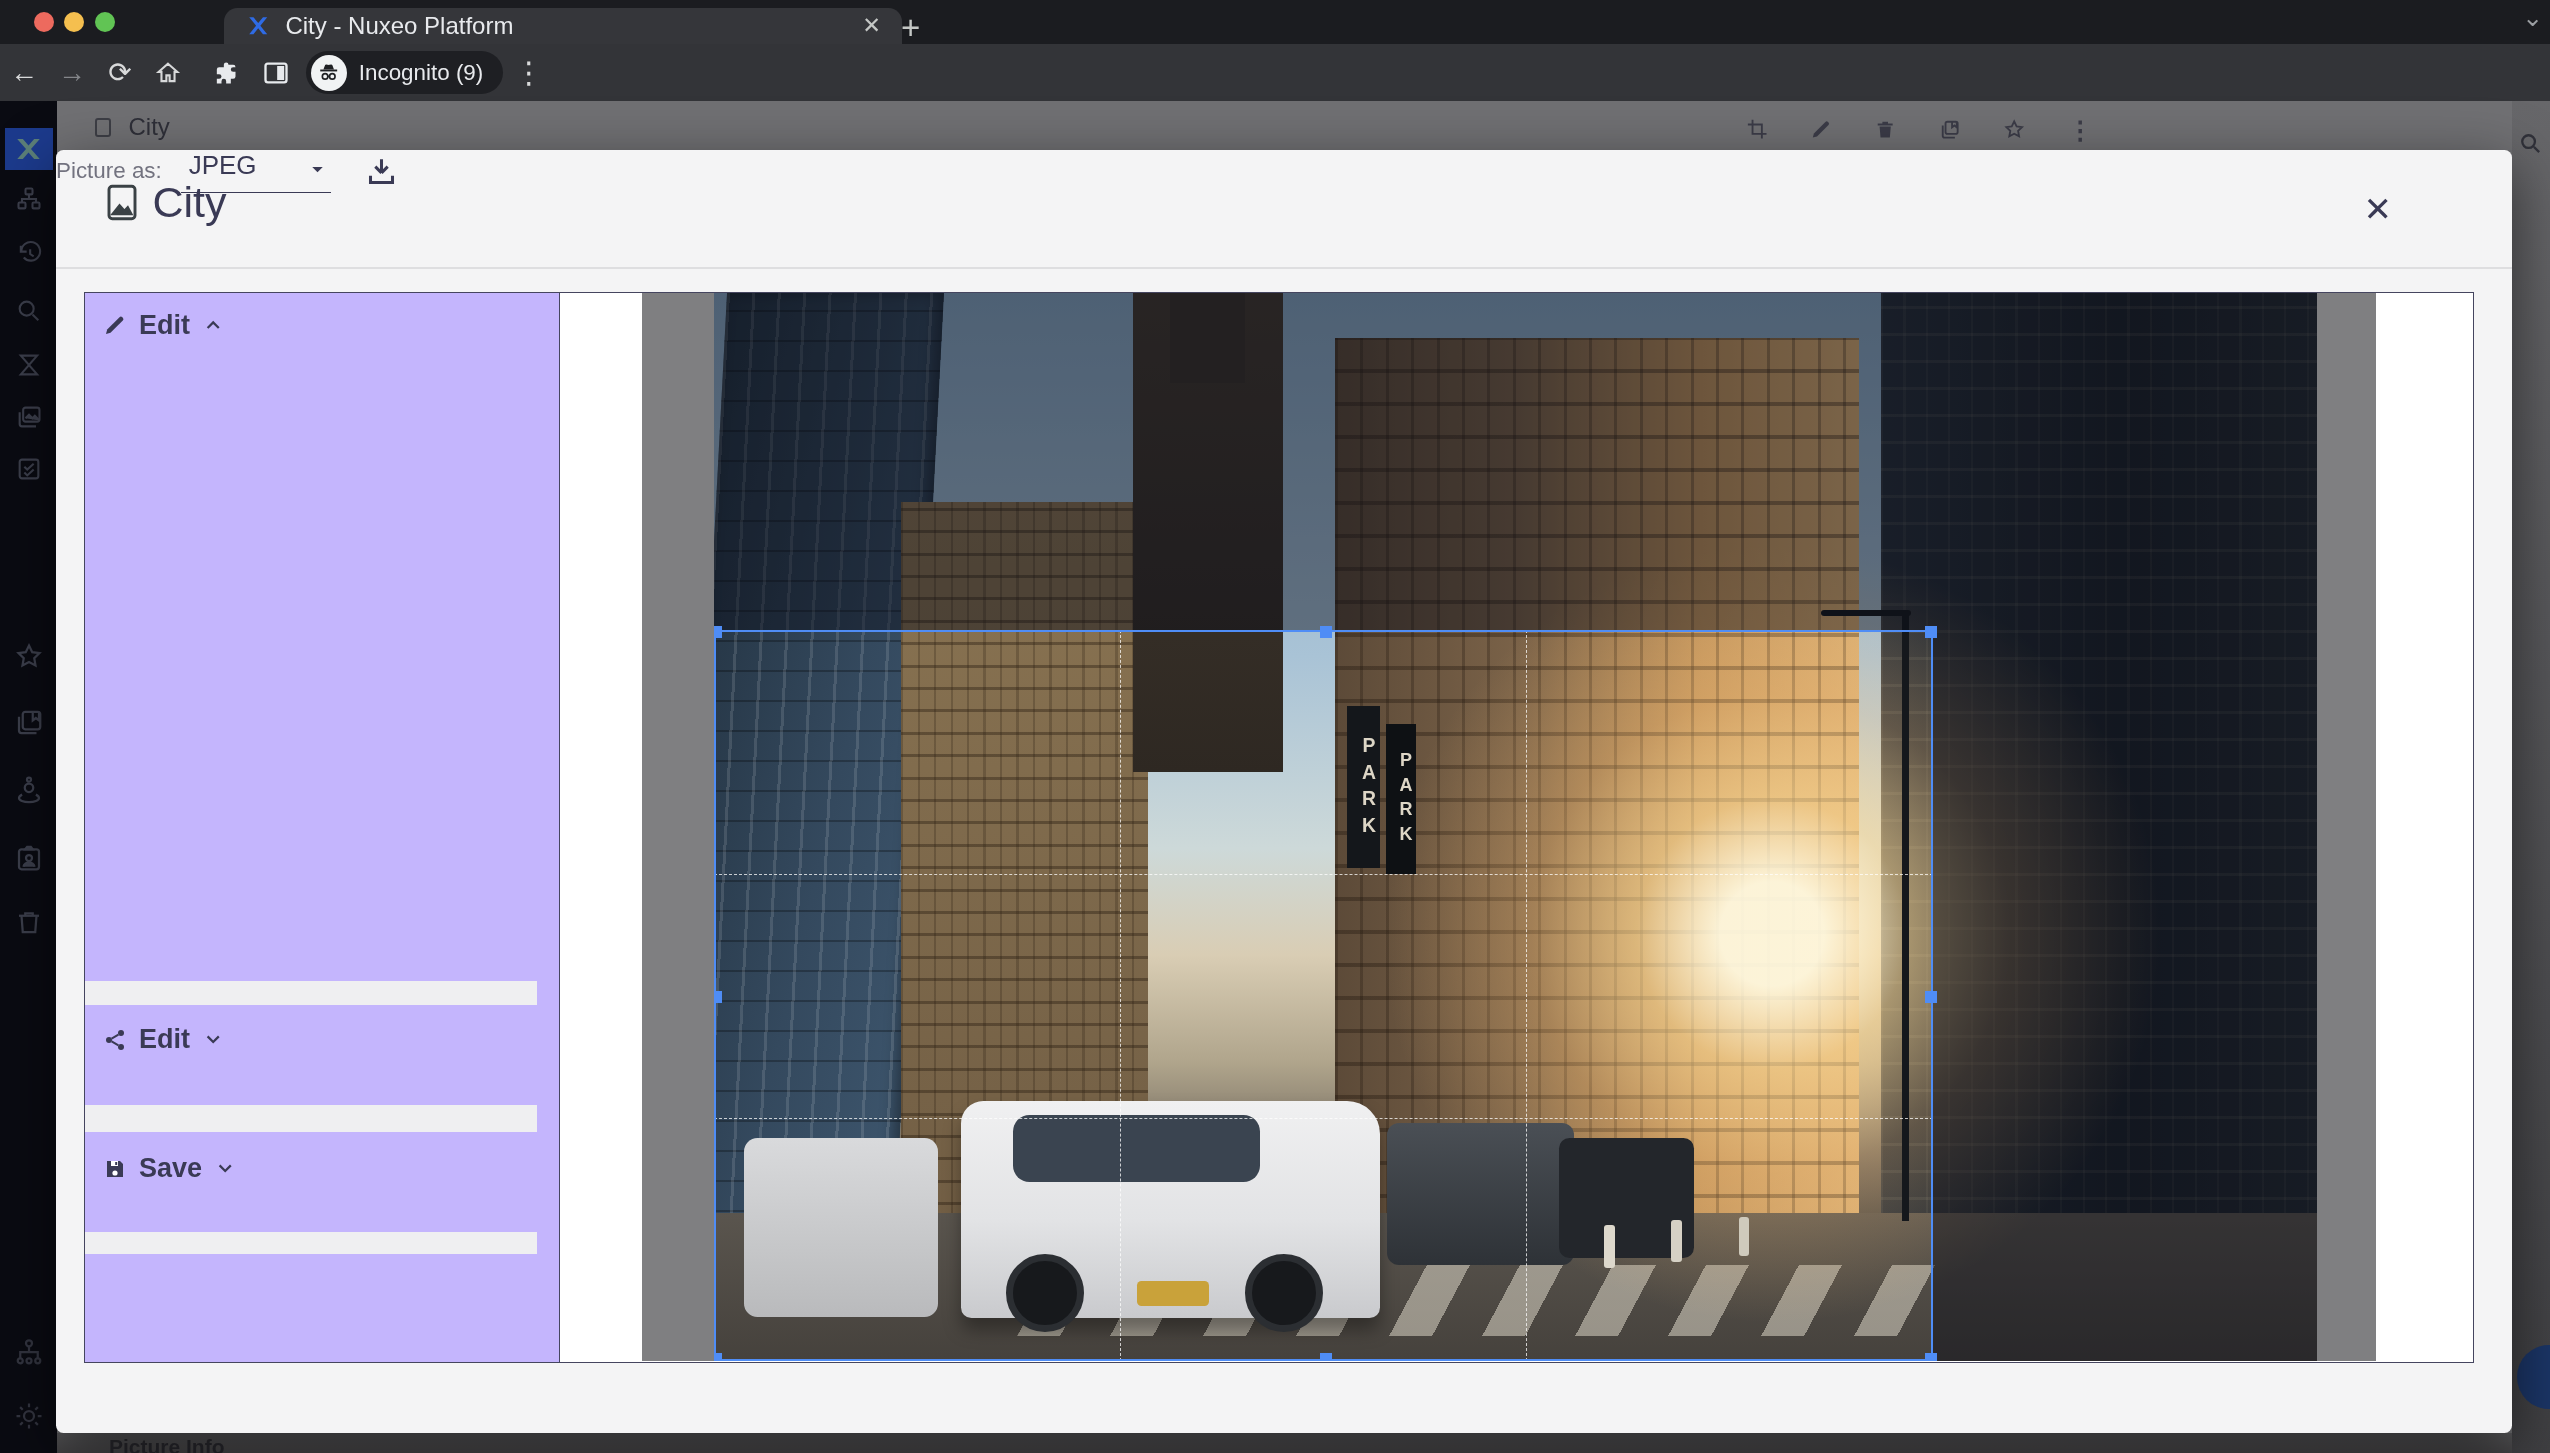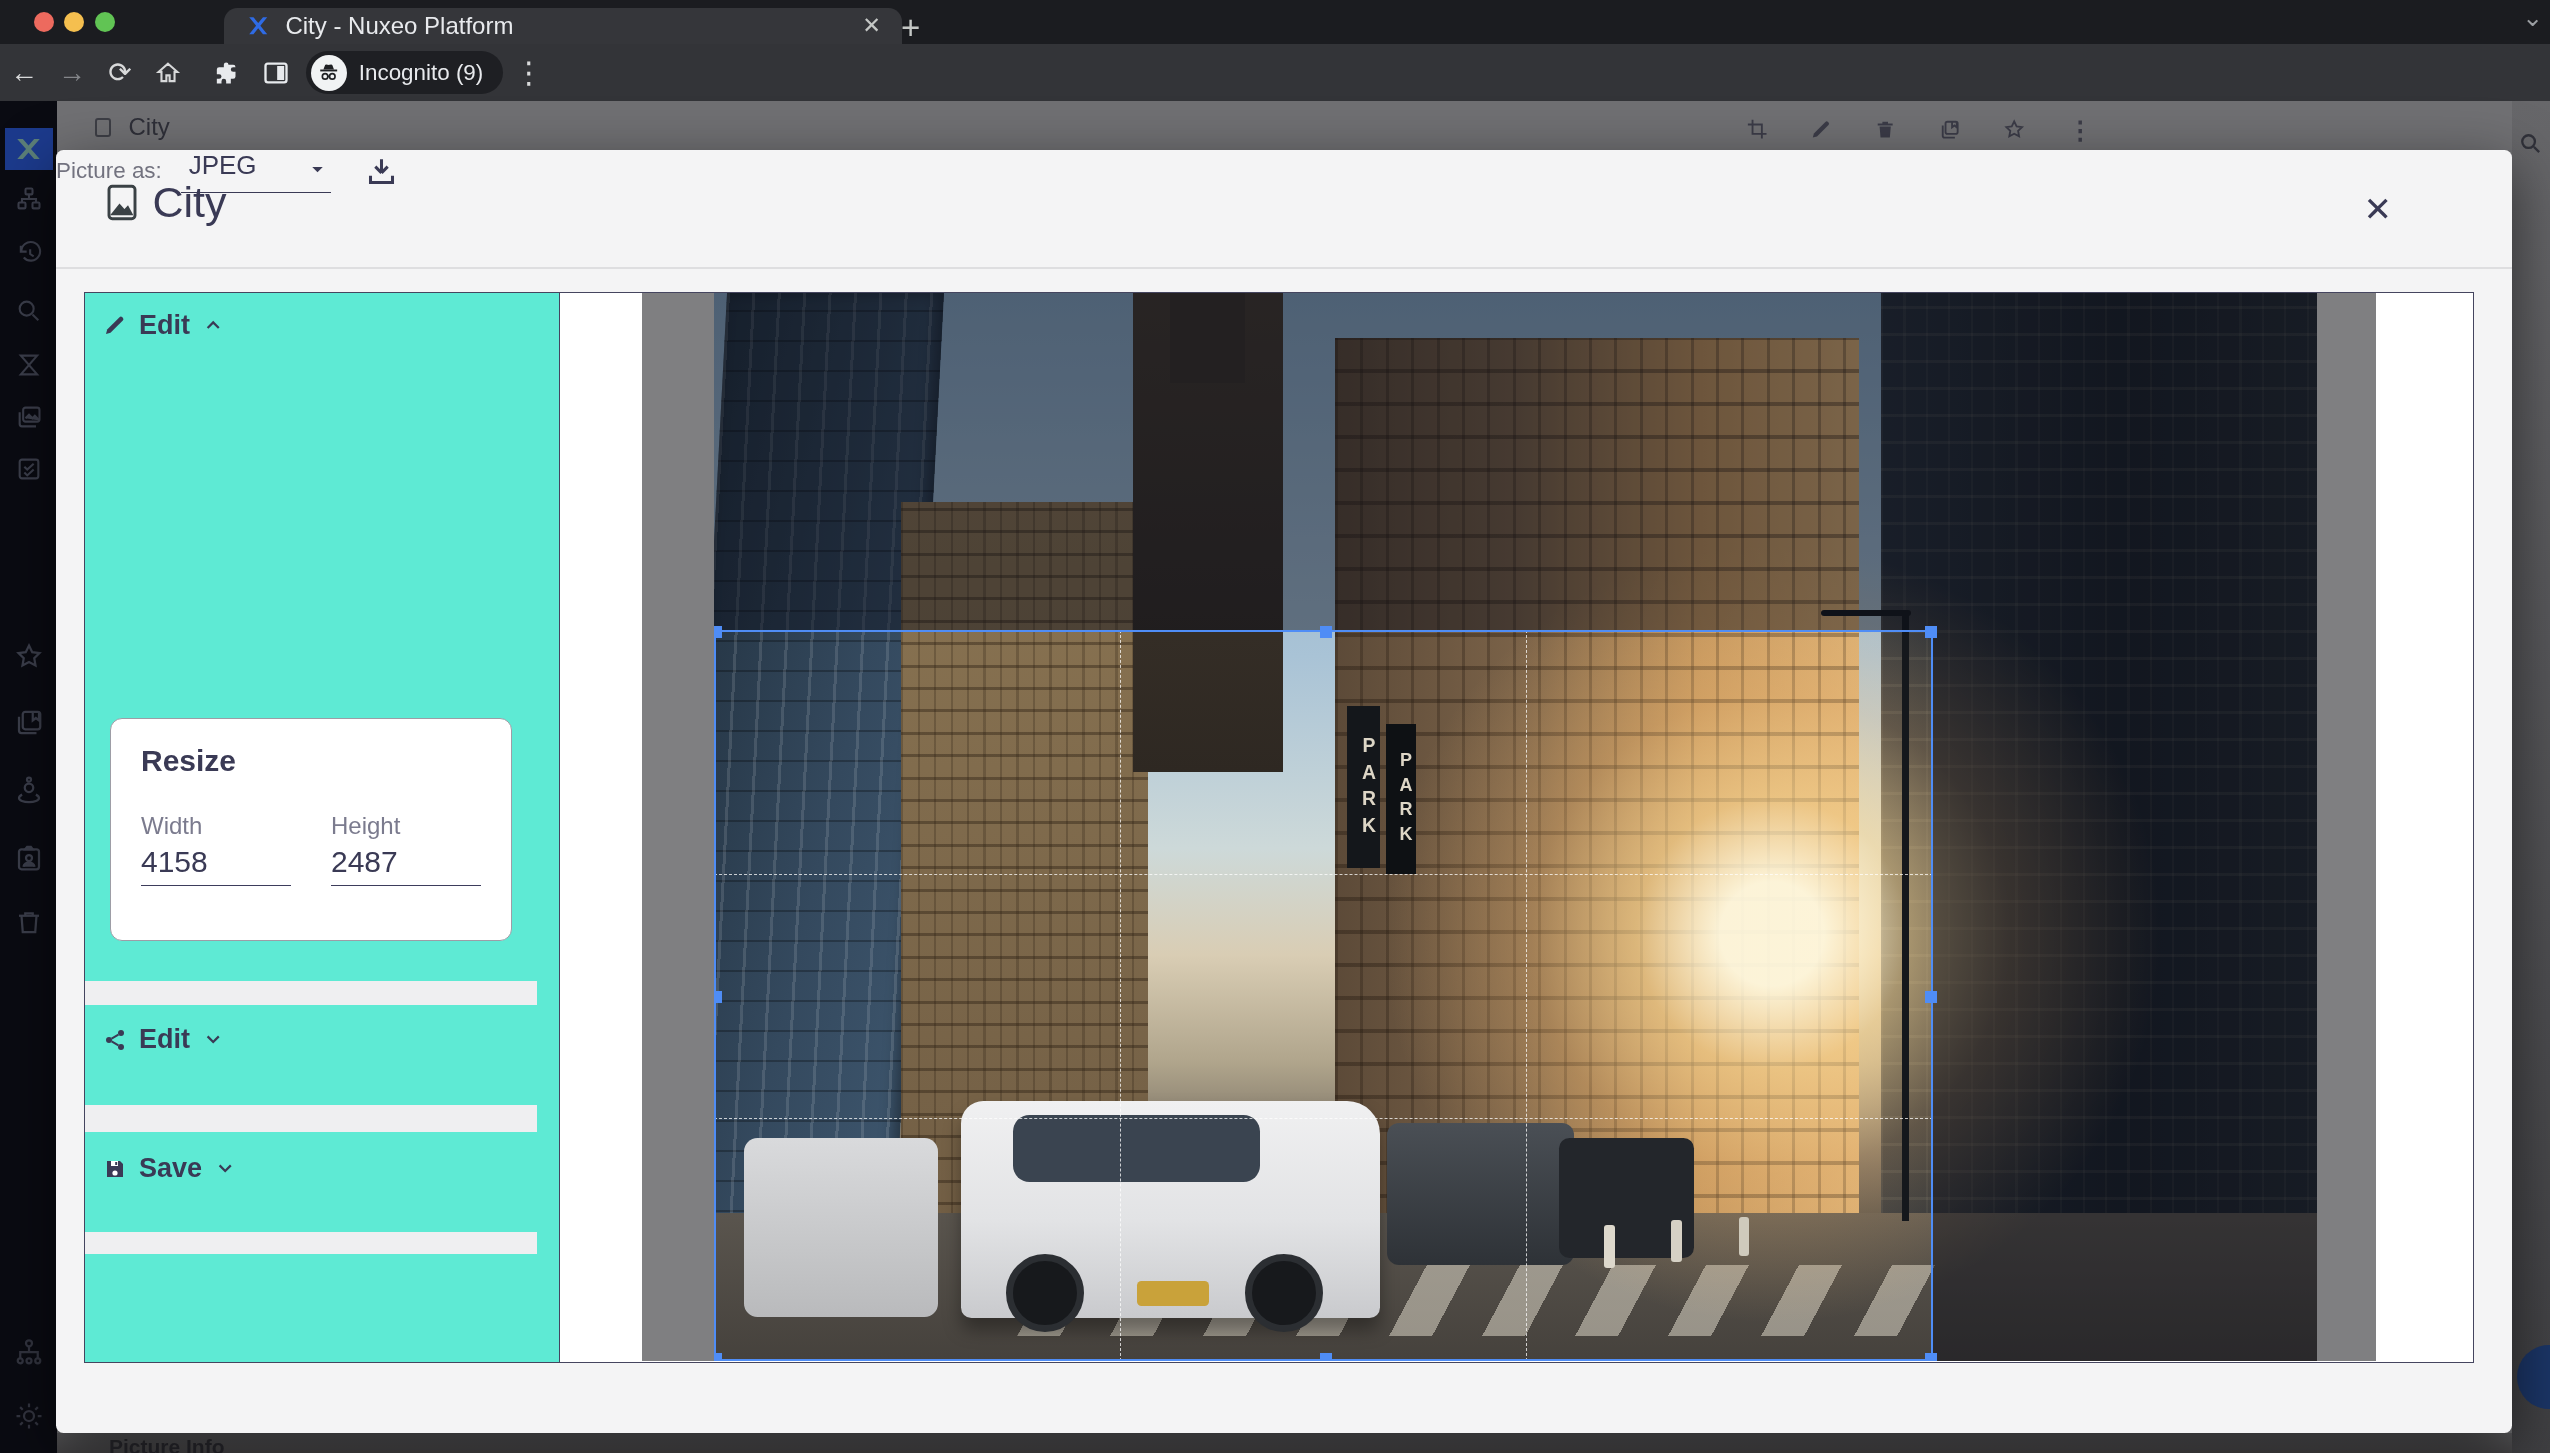--- a/index.html
+++ b/index.html
@@ -51,21 +51,21 @@
   #m-divider{left:0;top:117px;width:2456px;height:2.2px;background:#dedee0;}
   #dl-group{right:212px;top:39px;display:flex;align-items:center;gap:19.4px;}
   #dl-label{font-size:22.4px;color:#72727f;}
   #dl-select{position:relative;width:142px;border-bottom:1.5px solid #3a3a55;padding:0 0 10.5px 7.5px;}
   #dl-select span{font-size:26px;color:#3a3a55;}
   #dl-arrow{position:absolute;right:3px;top:9px;}
   #dl-btn{margin-left:15px;}
   #m-close{position:absolute;right:120px;top:42px;font-size:34px;color:#3a3a55;line-height:1;}
 
   
-  #panel{left:28px;top:142px;width:507px;height:1071px;background:#5eead4;border:1.5px solid #45455f;
+  #panel{left:28px;top:142px;width:507px;height:1071px;background:#c4b5fd;border:1.5px solid #45455f;
          box-sizing:border-box;}
   .p-strip{left:0;width:452px;background:#efeff1;}
   .sec-row{left:18px;display:flex;align-items:center;gap:12px;}
   .sec-label{font-size:27px;font-weight:bold;color:#3a3a55;}
   .card{left:25px;width:402px;background:#fff;border:1.5px solid #9d9da6;border-radius:12px;
         box-sizing:border-box;padding:25.4px 30px;}
   .card-h{font-size:30px;font-weight:bold;color:#3a3a55;}
   .fld-label{font-size:24px;color:#7b7b8e;}
   .fld-value{font-size:30px;color:#3a3a55;}
   .u-line{height:1.5px;background:#3d3d5c;}
@@ -340,35 +340,20 @@
         </span>
         <span class="sec-label">Edit</span>
         <span>
           <svg width="22.4" height="22.4" viewBox="0 0 24 24" stroke="#3a3a55" stroke-width="2.4" fill="none">
               <path d="M6 15l6-6 6 6"></path>
             </svg>
         </span>
       </div>
 
 
-      <div class="abs card" style="top:425px;height:223px">
-        <div class="card-h">Resize</div>
-        <div class="flex" style="margin-top:34px;gap:40px;align-items:flex-start">
-          <div style="width:150px">
-            <div class="fld-label">Width</div>
-            <div class="fld-value" style="margin-top:4.5px">4158</div>
-            <div class="u-line" style="margin-top:6px"></div>
-          </div>
-          <div style="width:150px">
-            <div class="fld-label">Height</div>
-            <div class="fld-value" style="margin-top:4.5px">2487</div>
-            <div class="u-line" style="margin-top:6px"></div>
-          </div>
-        </div>
-      </div>
 
       <div class="abs p-strip" style="top:688px;height:24px"></div>
 
       <div class="abs sec-row" style="top:731px">
         <span>
           <svg width="24" height="24" viewBox="0 0 24 24" fill="#3a3a55">
               <circle cx="18" cy="5" r="3"></circle>
               <circle cx="6" cy="12" r="3"></circle>
               <circle cx="18" cy="19" r="3"></circle>
               <path d="M8.6 10.6l6.8-4M8.6 13.4l6.8 4" stroke="#3a3a55" stroke-width="2"></path>

